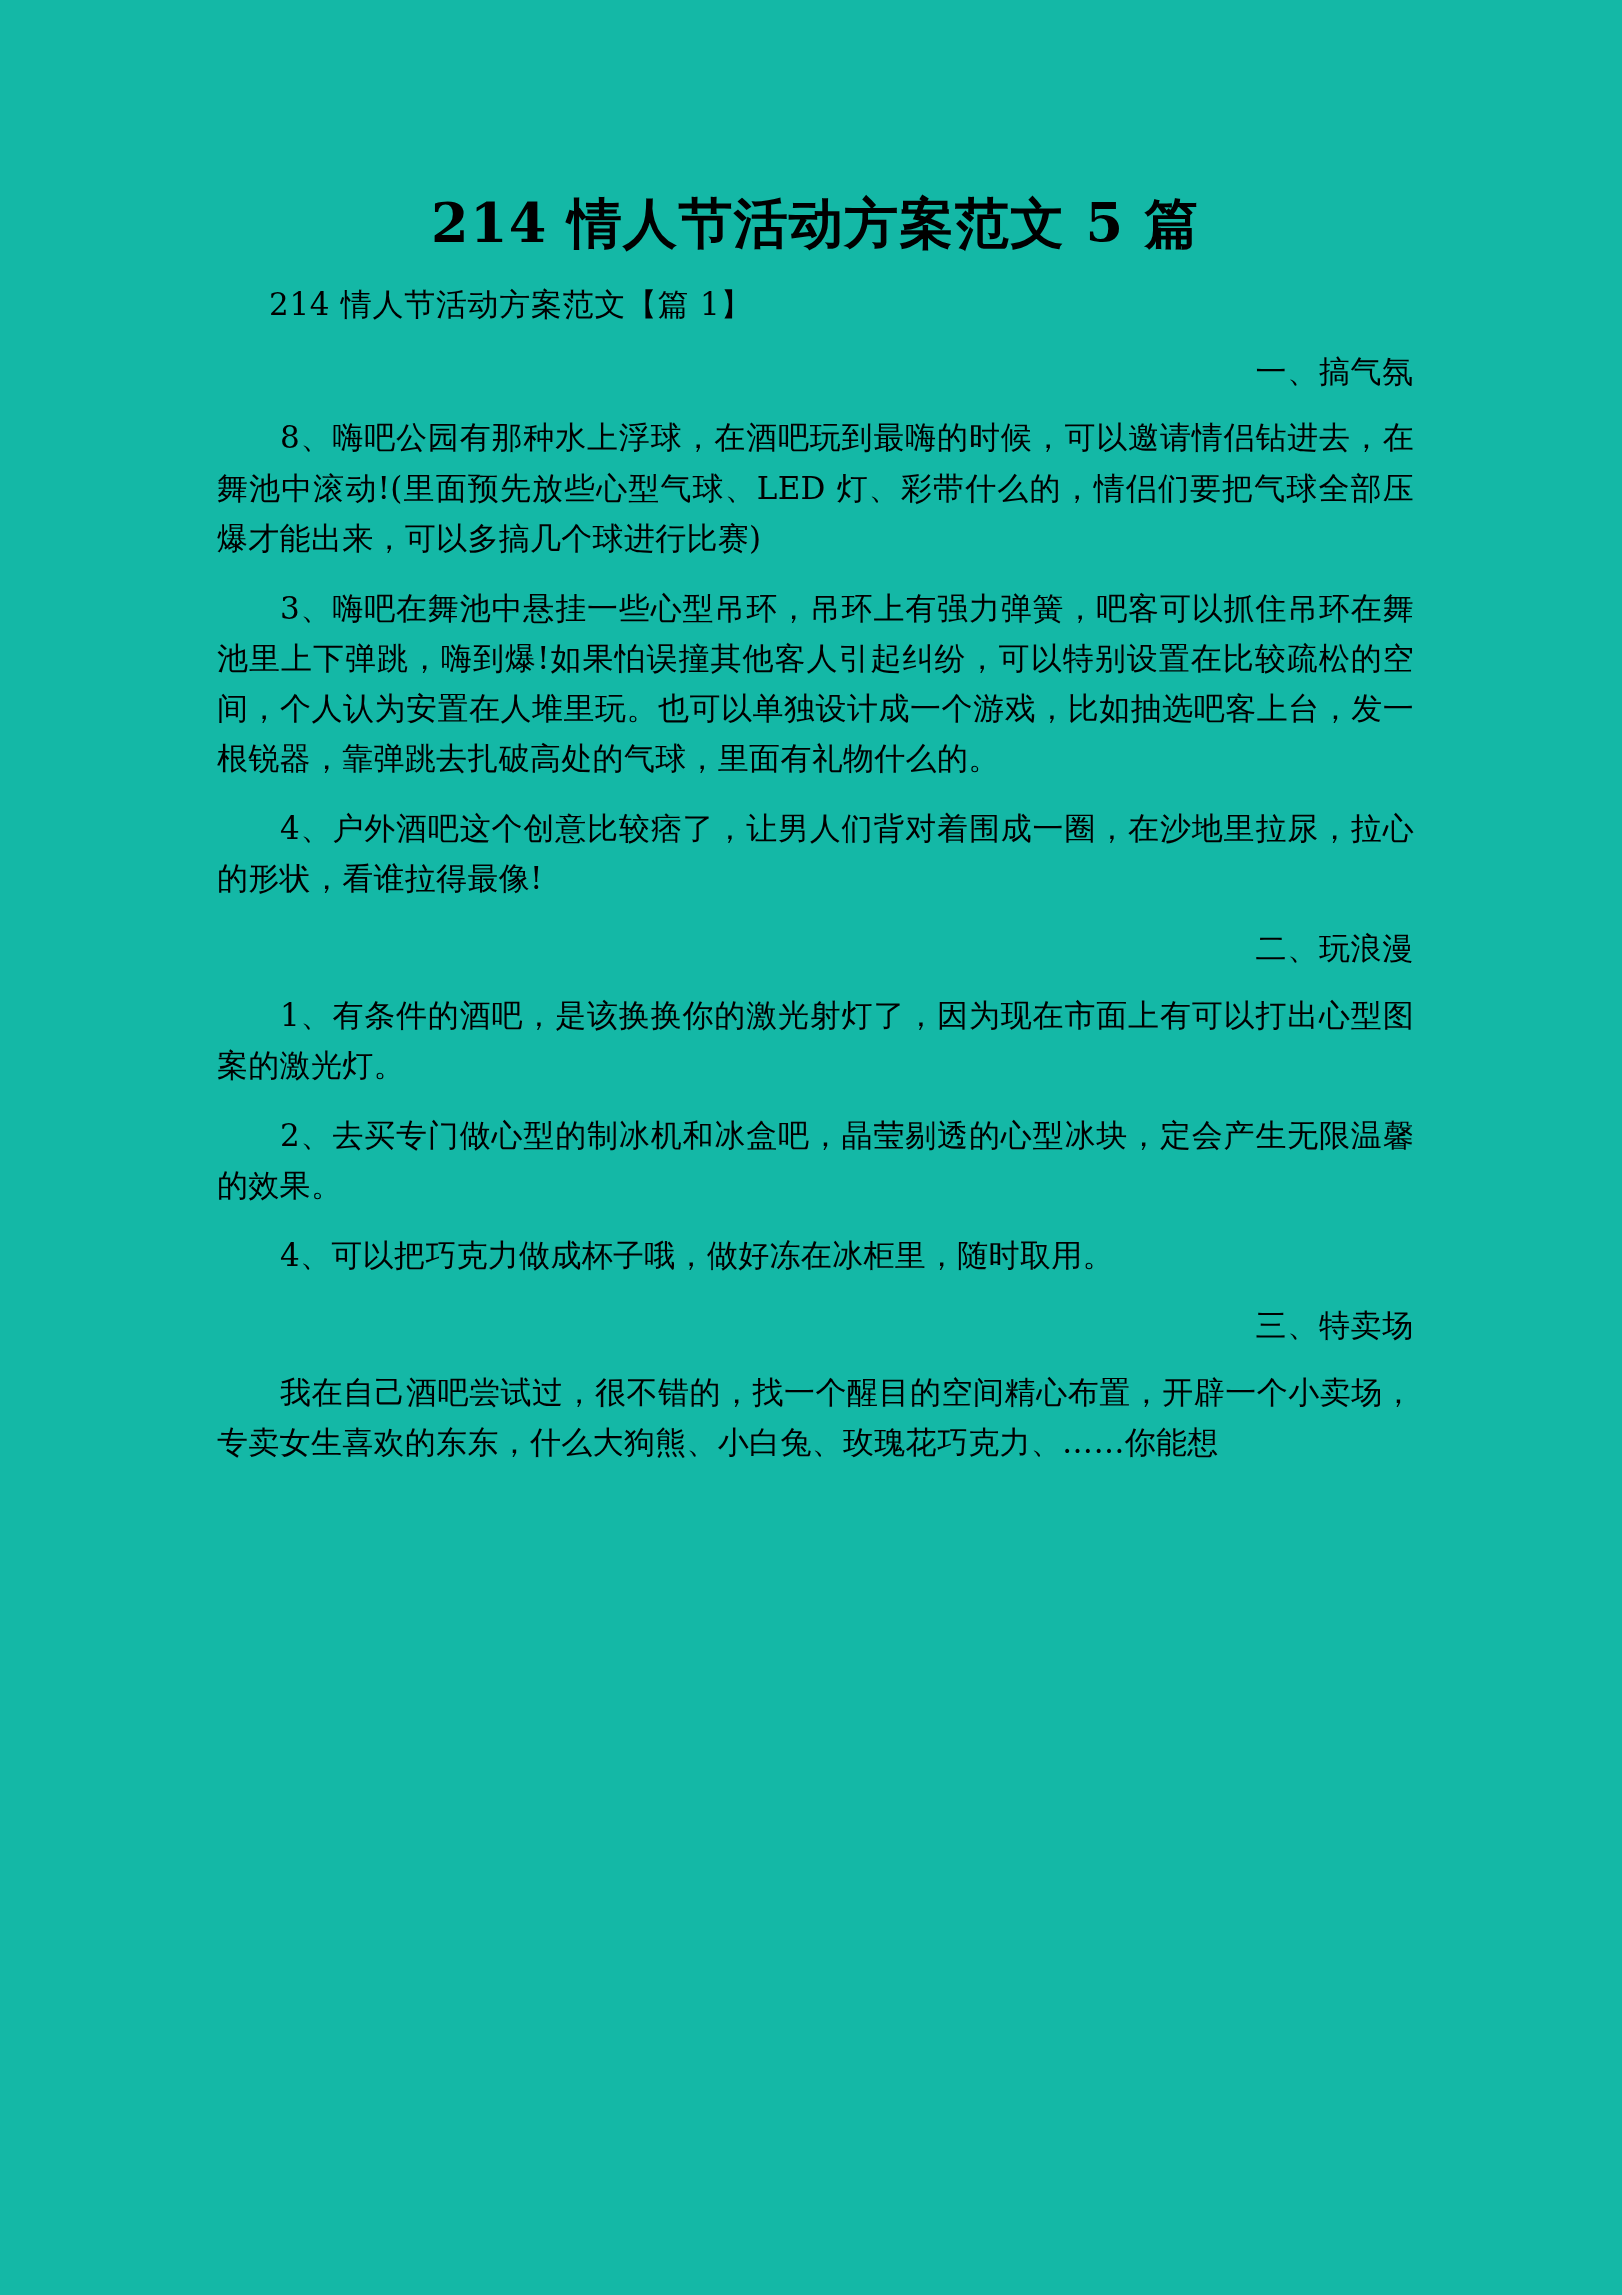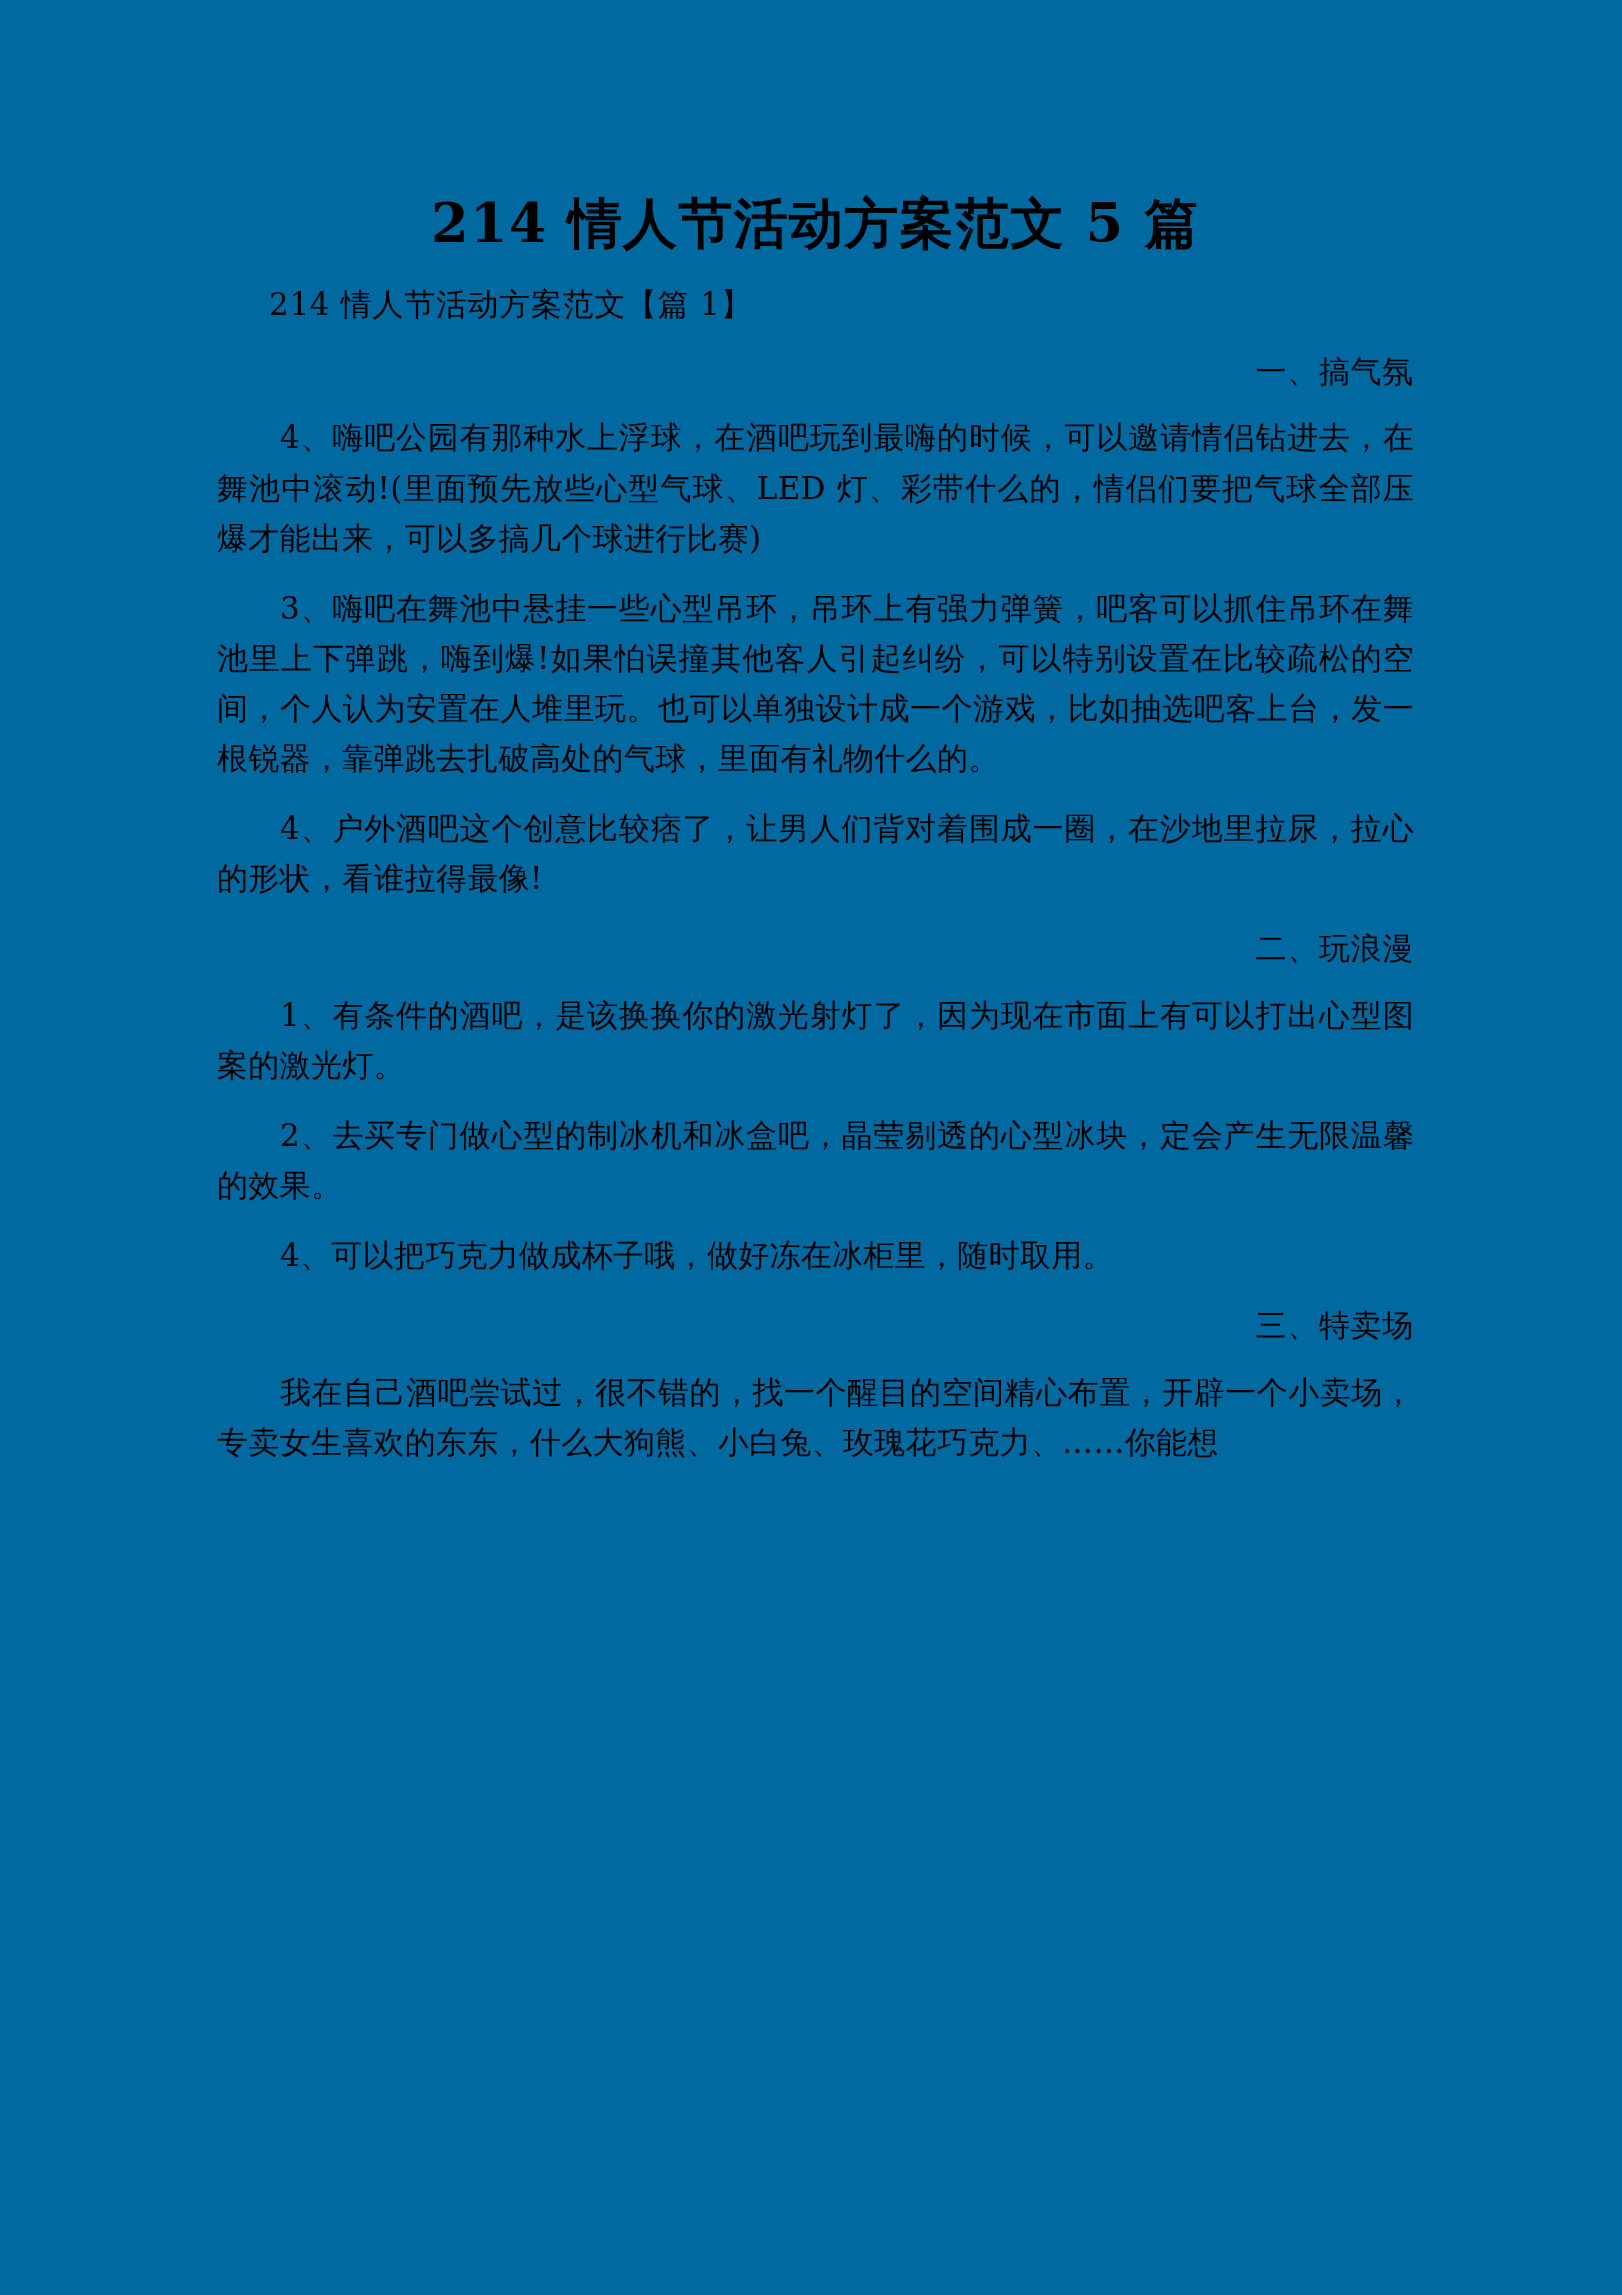--- a/index.html
+++ b/index.html
@@ -16,21 +16,21 @@
     color: #000000;
     -webkit-font-smoothing: antialiased;
   }
 
   .page {
     position: relative;
     box-sizing: border-box;
     width: 1623px;
     height: 2295px;
     padding: 0;
-    background: #0369a1;
+    background: #14b8a6;
   }
 
   
   .content {
     position: absolute;
     left: 217px;
     top: 0;
     width: 1197px;
   }
 
@@ -83,21 +83,21 @@
 
 <div class="page">
   <div class="content">
 
     <h1 class="doc-title">214 情人节活动方案范文 5 篇</h1>
 
     <div class="subtitle">214 情人节活动方案范文【篇 1】</div>
 
     <div class="section-head">一、搞气氛</div>
 
-    <p class="body-par">4、嗨吧公园有那种水上浮球，在酒吧玩到最嗨的时候，可以邀请情侣钻进去，在舞池中滚动!(里面预先放些心型气球、LED 灯、彩带什么的，情侣们要把气球全部压爆才能出来，可以多搞几个球进行比赛)</p>
+    <p class="body-par">8、嗨吧公园有那种水上浮球，在酒吧玩到最嗨的时候，可以邀请情侣钻进去，在舞池中滚动!(里面预先放些心型气球、LED 灯、彩带什么的，情侣们要把气球全部压爆才能出来，可以多搞几个球进行比赛)</p>
     <p class="body-par">3、嗨吧在舞池中悬挂一些心型吊环，吊环上有强力弹簧，吧客可以抓住吊环在舞池里上下弹跳，嗨到爆!如果怕误撞其他客人引起纠纷，可以特别设置在比较疏松的空间，个人认为安置在人堆里玩。也可以单独设计成一个游戏，比如抽选吧客上台，发一根锐器，靠弹跳去扎破高处的气球，里面有礼物什么的。</p>
     <p class="body-par">4、户外酒吧这个创意比较痞了，让男人们背对着围成一圈，在沙地里拉尿，拉心的形状，看谁拉得最像!</p>
 
     <div class="section-head">二、玩浪漫</div>
 
     <p class="body-par">1、有条件的酒吧，是该换换你的激光射灯了，因为现在市面上有可以打出心型图案的激光灯。</p>
     <p class="body-par">2、去买专门做心型的制冰机和冰盒吧，晶莹剔透的心型冰块，定会产生无限温馨的效果。</p>
     <p class="body-par">4、可以把巧克力做成杯子哦，做好冻在冰柜里，随时取用。</p>
 
     <div class="section-head">三、特卖场</div>

